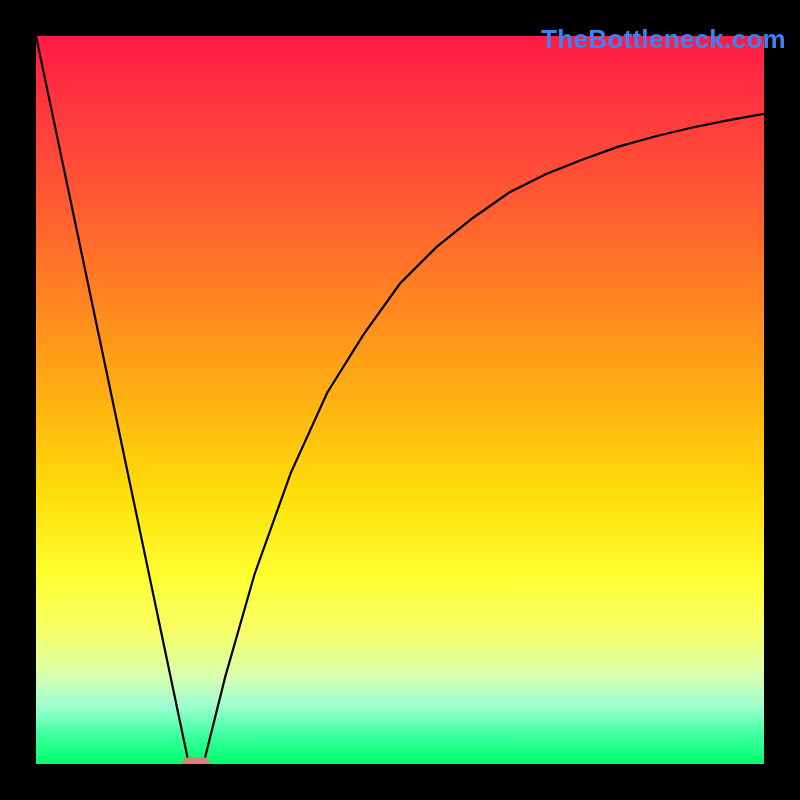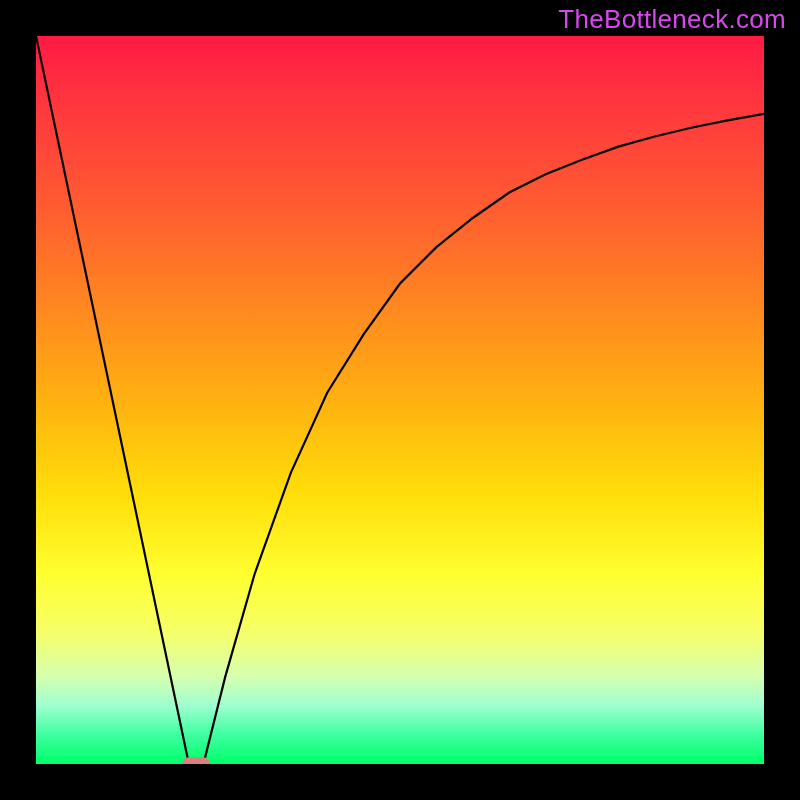--- a/index.html
+++ b/index.html
@@ -11,26 +11,26 @@
     overflow: hidden;
   }
   .frame {
     position: relative;
     width: 800px;
     height: 800px;
     background: #000000;
   }
   .watermark {
     position: absolute;
-    top: 4px;
+    top: 24px;
     right: 14px;
     font-family: Arial, Helvetica, sans-serif;
     font-size: 26px;
-    font-weight: 400;
-    color: #d946ef;
+    font-weight: 700;
+    color: #3b82f6;
     letter-spacing: 0.3px;
     z-index: 10;
   }
   .plot-area {
     position: absolute;
     left: 36px;
     top: 36px;
     width: 728px;
     height: 728px;
     

